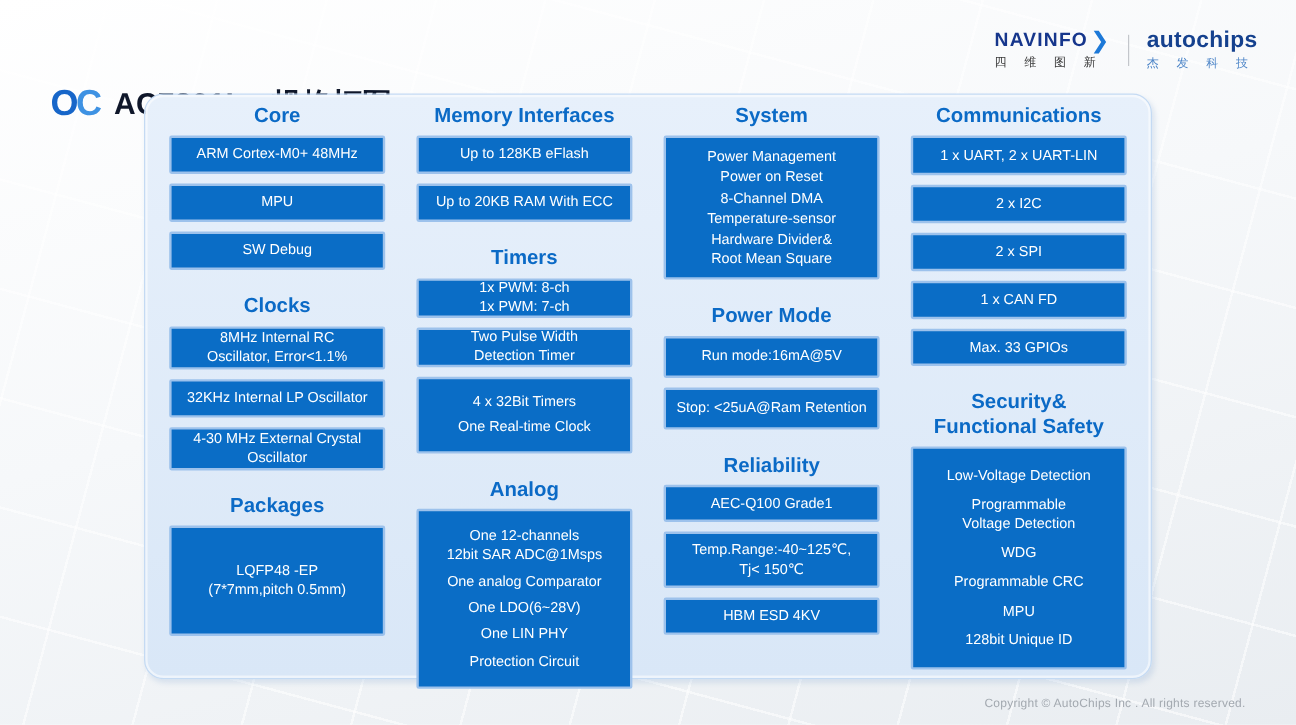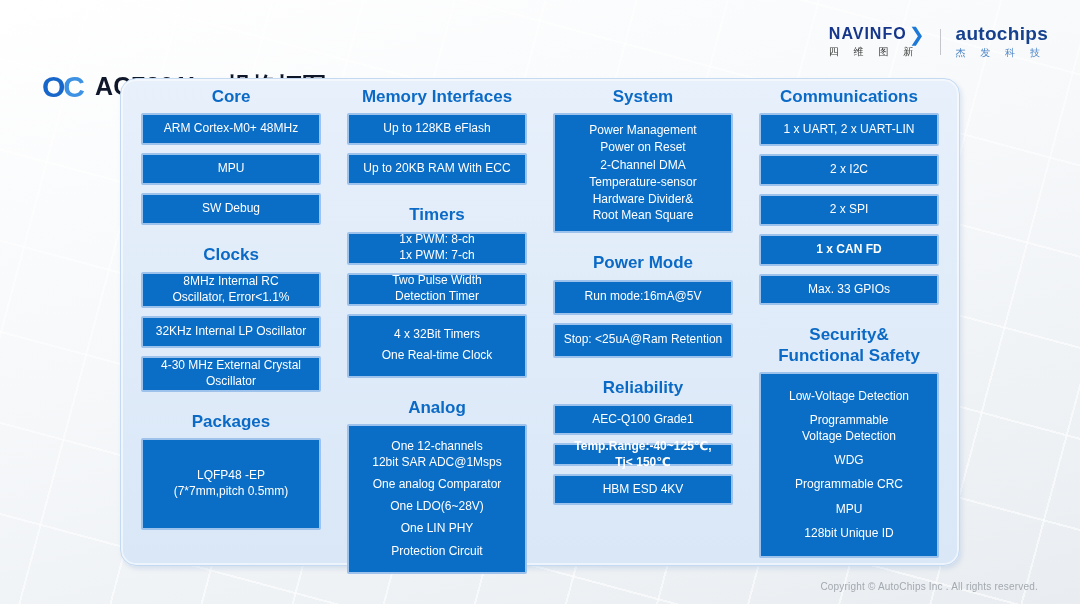--- a/index.html
+++ b/index.html
@@ -151,62 +151,62 @@
           <div class="box-item">Protection Circuit</div>
         </div>
       </div>
     </div>
     <div class="col">
       <div class="section">
         <div class="sec-title">System</div>
         <div class="box multi" style="height: 120px;">
           <div class="box-item">Power Management</div>
           <div class="box-item">Power on Reset</div>
-          <div class="box-item">2-Channel DMA</div>
+          <div class="box-item">8-Channel DMA</div>
           <div class="box-item">Temperature-sensor</div>
           <div class="box-item">Hardware Divider&amp;
 Root Mean Square</div>
         </div>
       </div>
       <div class="section">
         <div class="sec-title">Power Mode</div>
         <div class="box" style="height: 35px;">
           <div class="box-item">Run mode:16mA@5V</div>
         </div>
         <div class="box" style="height: 35px;">
           <div class="box-item">Stop: &lt;25uA@Ram Retention</div>
         </div>
       </div>
       <div class="section">
         <div class="sec-title">Reliability</div>
         <div class="box" style="height: 31px;">
           <div class="box-item">AEC-Q100 Grade1</div>
         </div>
-        <div class="box" style="height: 23px; font-weight: bold;">
+        <div class="box" style="height: 47px;">
           <div class="box-item">Temp.Range:-40~125℃,
 Tj&lt; 150℃</div>
         </div>
         <div class="box" style="height: 31px;">
           <div class="box-item">HBM ESD  4KV</div>
         </div>
       </div>
     </div>
     <div class="col">
       <div class="section">
         <div class="sec-title">Communications</div>
         <div class="box" style="height: 33px;">
           <div class="box-item">1 x UART,  2 x UART-LIN</div>
         </div>
         <div class="box" style="height: 32px;">
           <div class="box-item">2 x I2C</div>
         </div>
         <div class="box" style="height: 32px;">
           <div class="box-item">2 x SPI</div>
         </div>
-        <div class="box" style="height: 32px; font-weight: bold;">
+        <div class="box" style="height: 32px;">
           <div class="box-item">1 x CAN FD</div>
         </div>
         <div class="box" style="height: 31px;">
           <div class="box-item">Max. 33 GPIOs</div>
         </div>
       </div>
       <div class="section">
         <div class="sec-title">Security&amp;
 Functional Safety</div>
         <div class="box multi" style="height: 186px;">

